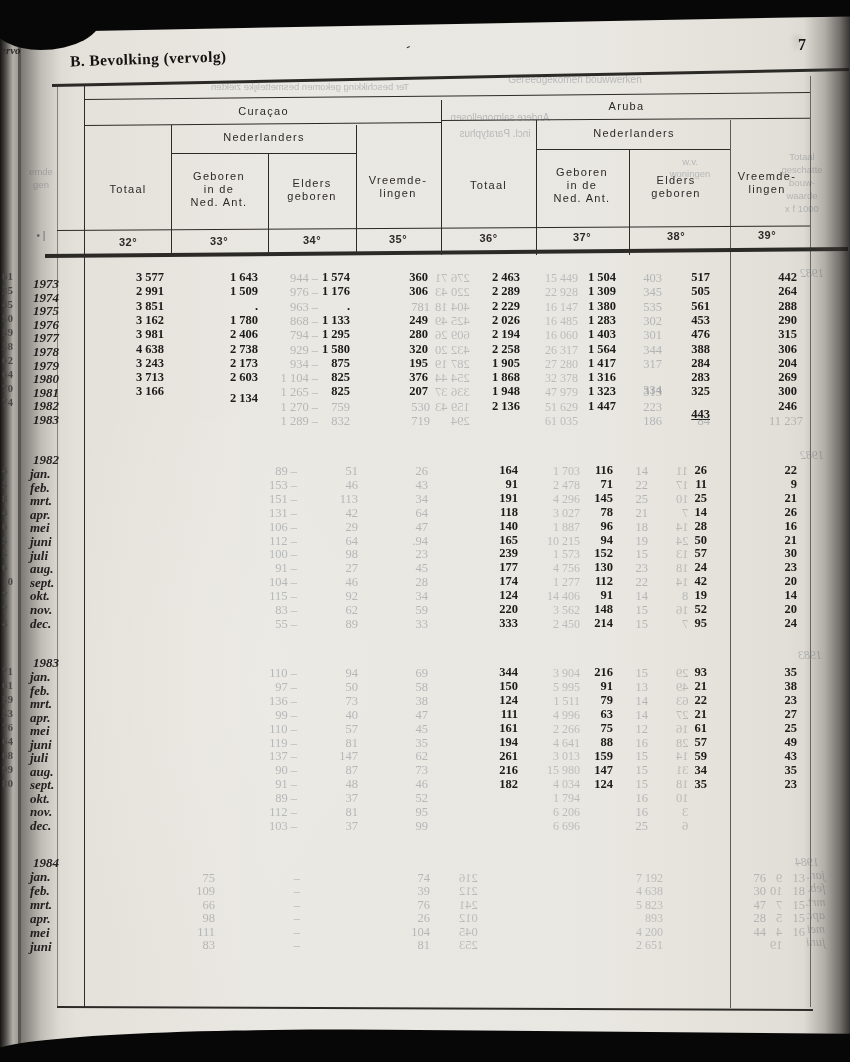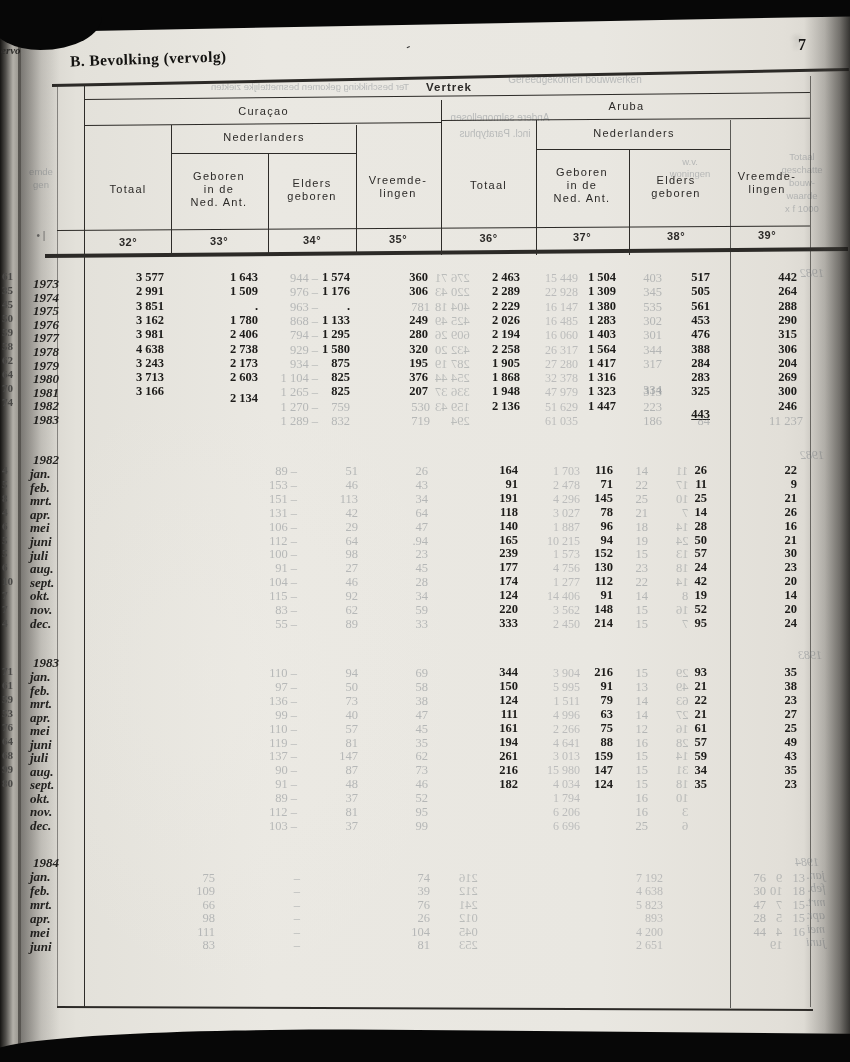--- a/index.html
+++ b/index.html
@@ -87,21 +87,20 @@
   <div class="vline" style="left:84px;top:86px;height:921px;"></div>
   <div class="vline" style="left:171px;top:125px;height:130px;"></div>
   <div class="vline" style="left:268px;top:153px;height:102px;"></div>
   <div class="vline" style="left:356px;top:125px;height:130px;"></div>
   <div class="vline" style="left:441px;top:100px;height:155px;"></div>
   <div class="vline" style="left:536px;top:120px;height:135px;"></div>
   <div class="vline" style="left:629px;top:149px;height:106px;"></div>
   <div class="vline" style="left:730px;top:120px;height:888px;background:rgba(46,44,41,.75);"></div>
   <div class="vline" style="left:810px;top:76px;height:931px;background:rgba(46,44,41,.65);width:1px;"></div>
 
-  <div class="hdr bold" style="left:86px;top:81px;width:726px;font-size:11.5px;">Vertrek</div>
   <div class="hdr" style="left:86px;top:105px;width:355px;">Curaçao</div>
   <div class="hdr" style="left:443px;top:100px;width:367px;">Aruba</div>
   <div class="hdr" style="left:172px;top:131px;width:184px;">Nederlanders</div>
   <div class="hdr" style="left:538px;top:127px;width:192px;">Nederlanders</div>
 
   <div class="hdr" style="left:86px;top:183px;width:84px;">Totaal</div>
   <div class="hdr" style="left:172px;top:170px;width:94px;">Geboren
 in de
 Ned. Ant.</div>
   <div class="hdr" style="left:270px;top:177px;width:84px;">Elders

